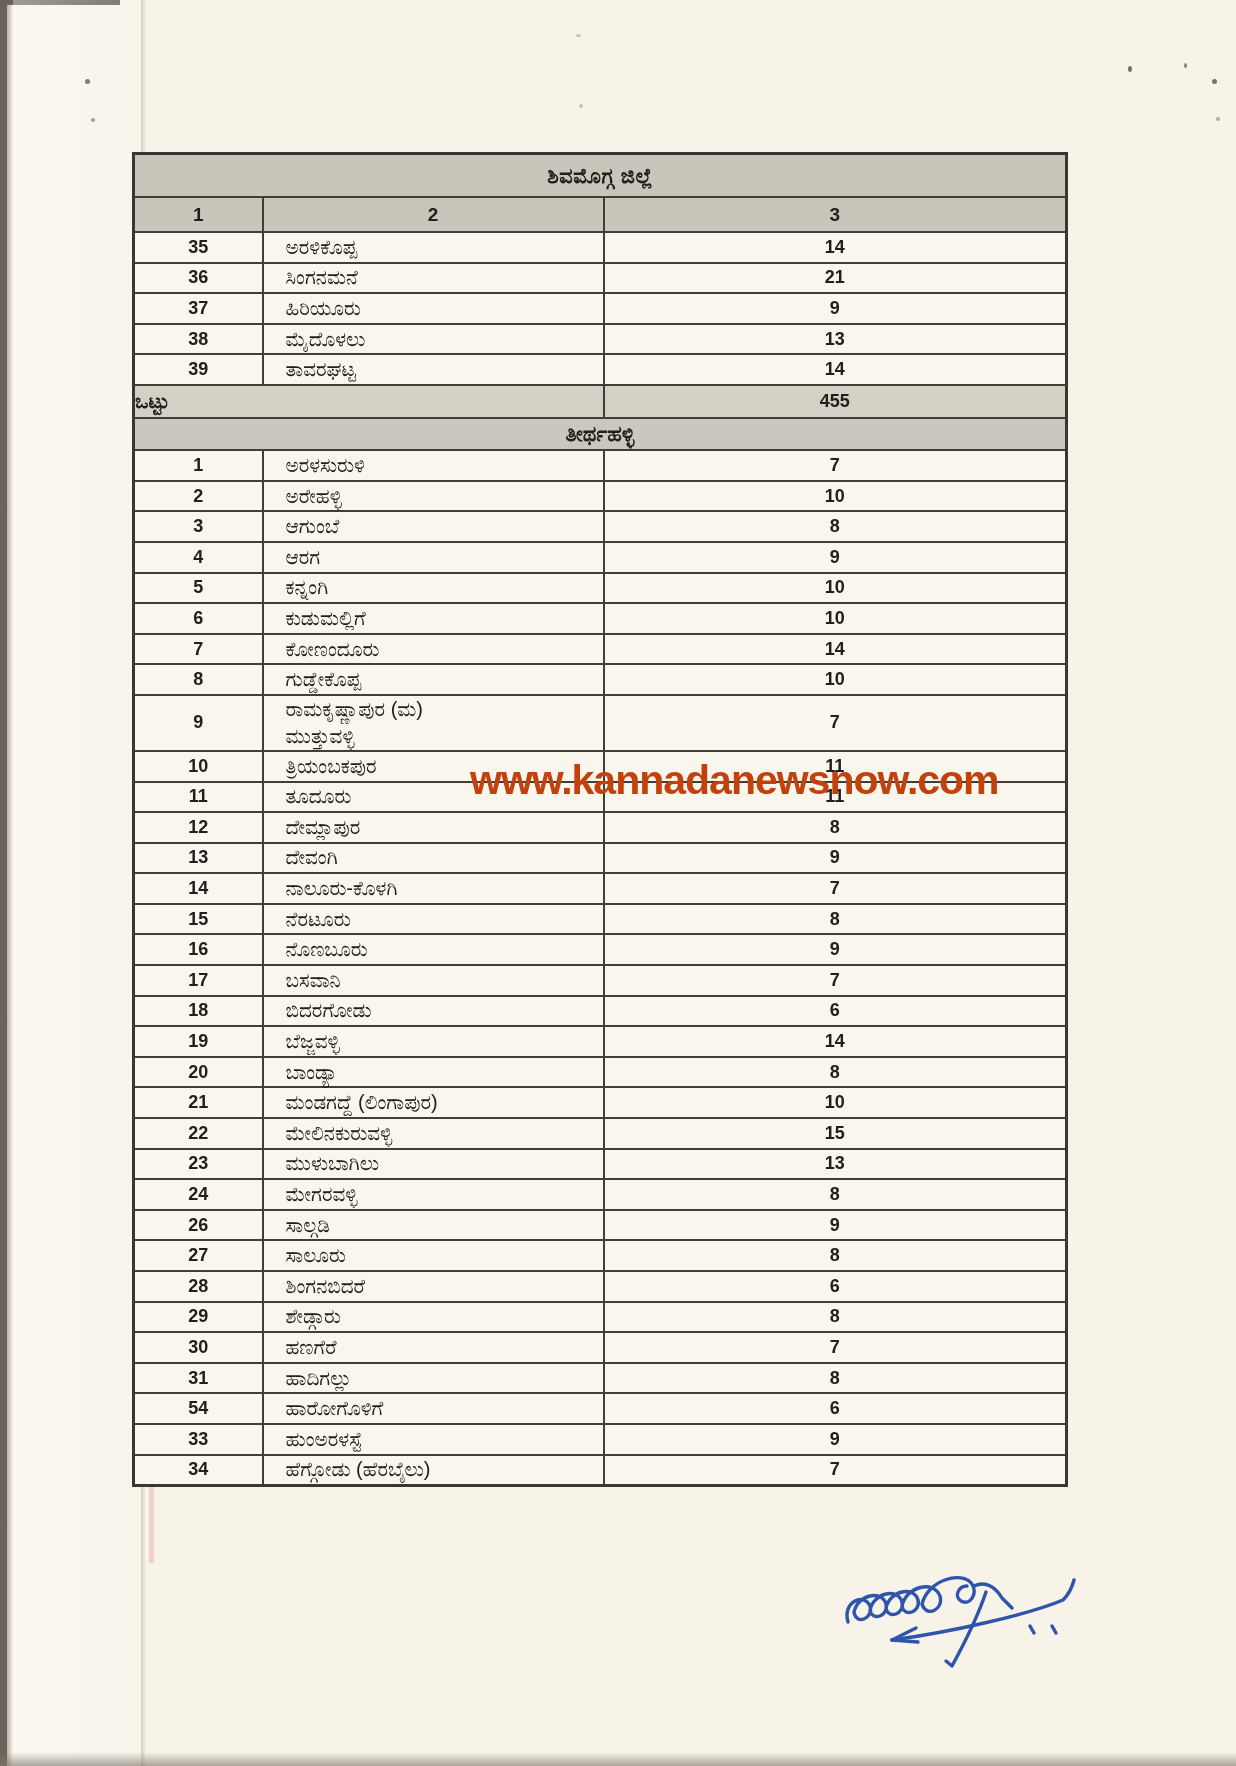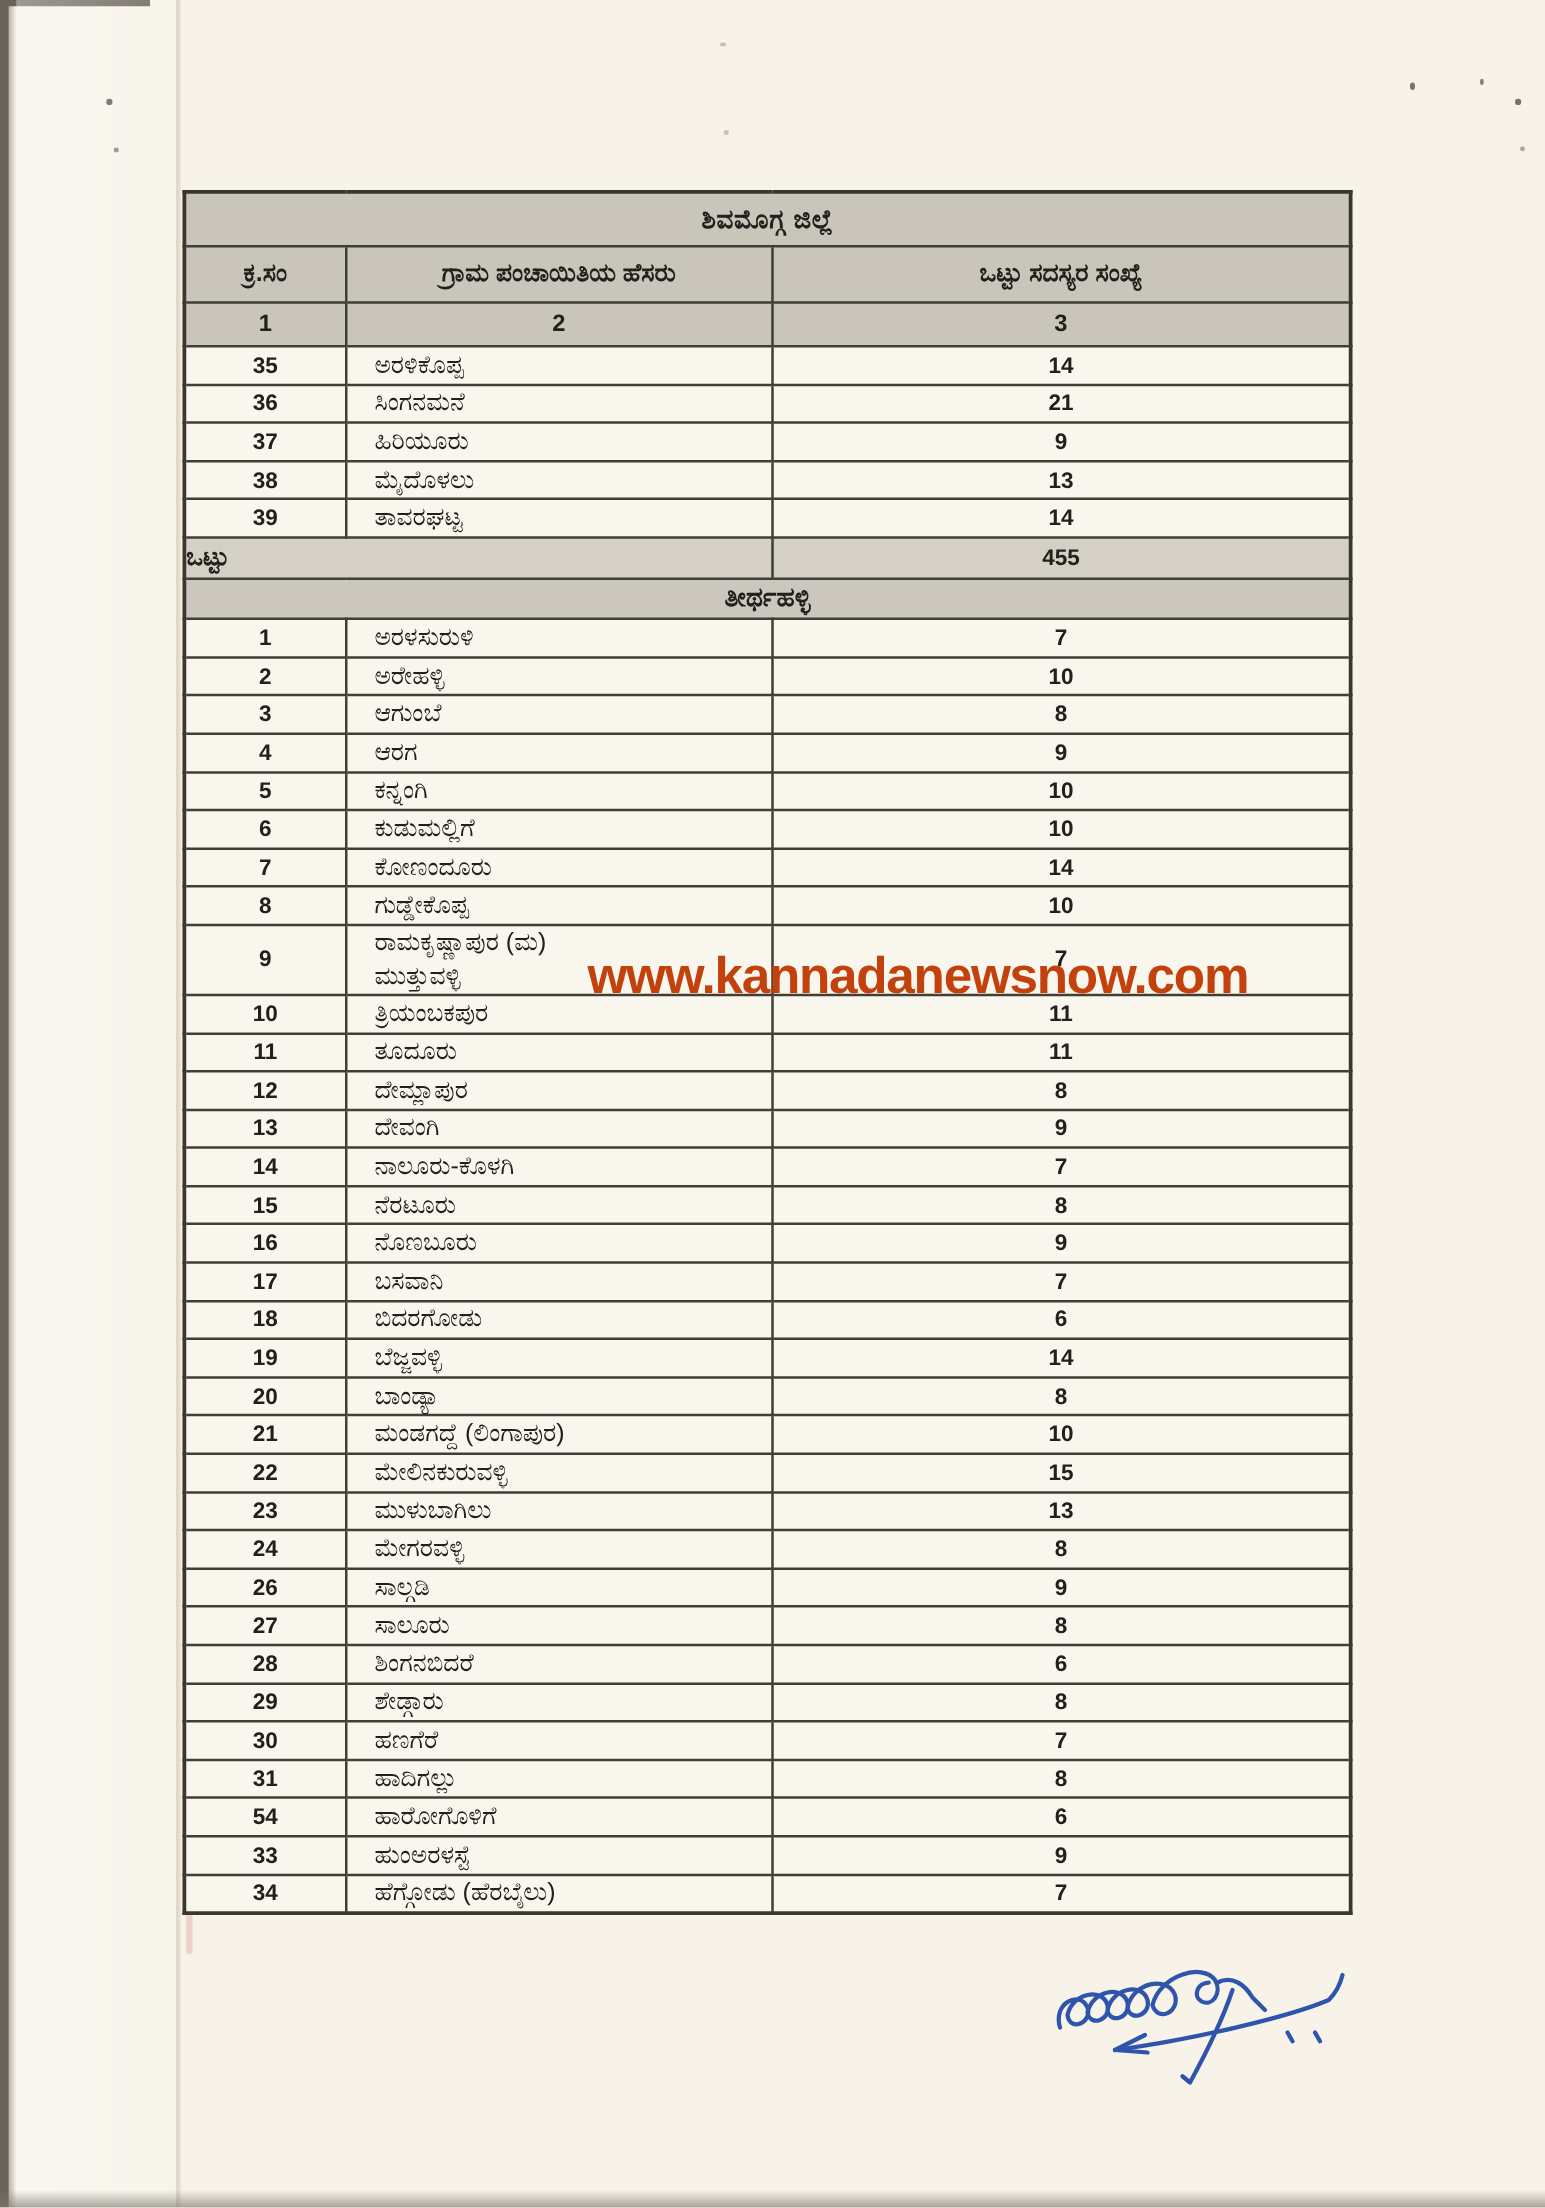--- a/index.html
+++ b/index.html
@@ -18,21 +18,21 @@
   .fold-line{position:absolute;left:141px;top:0;width:4px;height:1766px;
     background:linear-gradient(to right,rgba(146,124,94,.30),rgba(146,124,94,.08));}
   .bottom-band{position:absolute;left:0;bottom:0;width:1236px;height:14px;
     background:linear-gradient(to top,rgba(128,122,112,.65),rgba(128,122,112,0));}
   .pink-line{position:absolute;left:149px;top:938px;width:5px;height:625px;
     background:rgba(228,120,118,.28);}
   .speck{position:absolute;border-radius:50%;background:#575249;}
 
   
   table.gp-table{
-    position:absolute;left:146px;top:152px;width:933px;
+    position:absolute;left:132px;top:152px;width:933px;
     border-collapse:collapse;table-layout:fixed;
     border:3px solid #3a372f;
     padding-left:48px;
   }
   .gp-table td{
     border:2px solid #413e36;
     padding:0;vertical-align:middle;
     background:#f9f6ed;
   }
   .col-no{width:129px;}
@@ -88,25 +88,20 @@
 
   <table class="gp-table">
     <colgroup>
       <col class="col-no">
         <col class="col-name">
         <col class="col-members">
     </colgroup>
     <tbody>
       <tr class="title-row">
         <td colspan="3">ಶಿವಮೊಗ್ಗ ಜಿಲ್ಲೆ</td>
-      </tr>
-      <tr class="head-row">
-        <td>ಕ್ರ.ಸಂ</td>
-        <td>ಗ್ರಾಮ ಪಂಚಾಯಿತಿಯ ಹೆಸರು</td>
-        <td>ಒಟ್ಟು ಸದಸ್ಯರ ಸಂಖ್ಯೆ</td>
       </tr>
       <tr class="num-row">
         <td>1</td>
         <td>2</td>
         <td>3</td>
       </tr>
     </tbody>
 
     <tbody data-rows="table.shimoga_rows">
         <tr>

